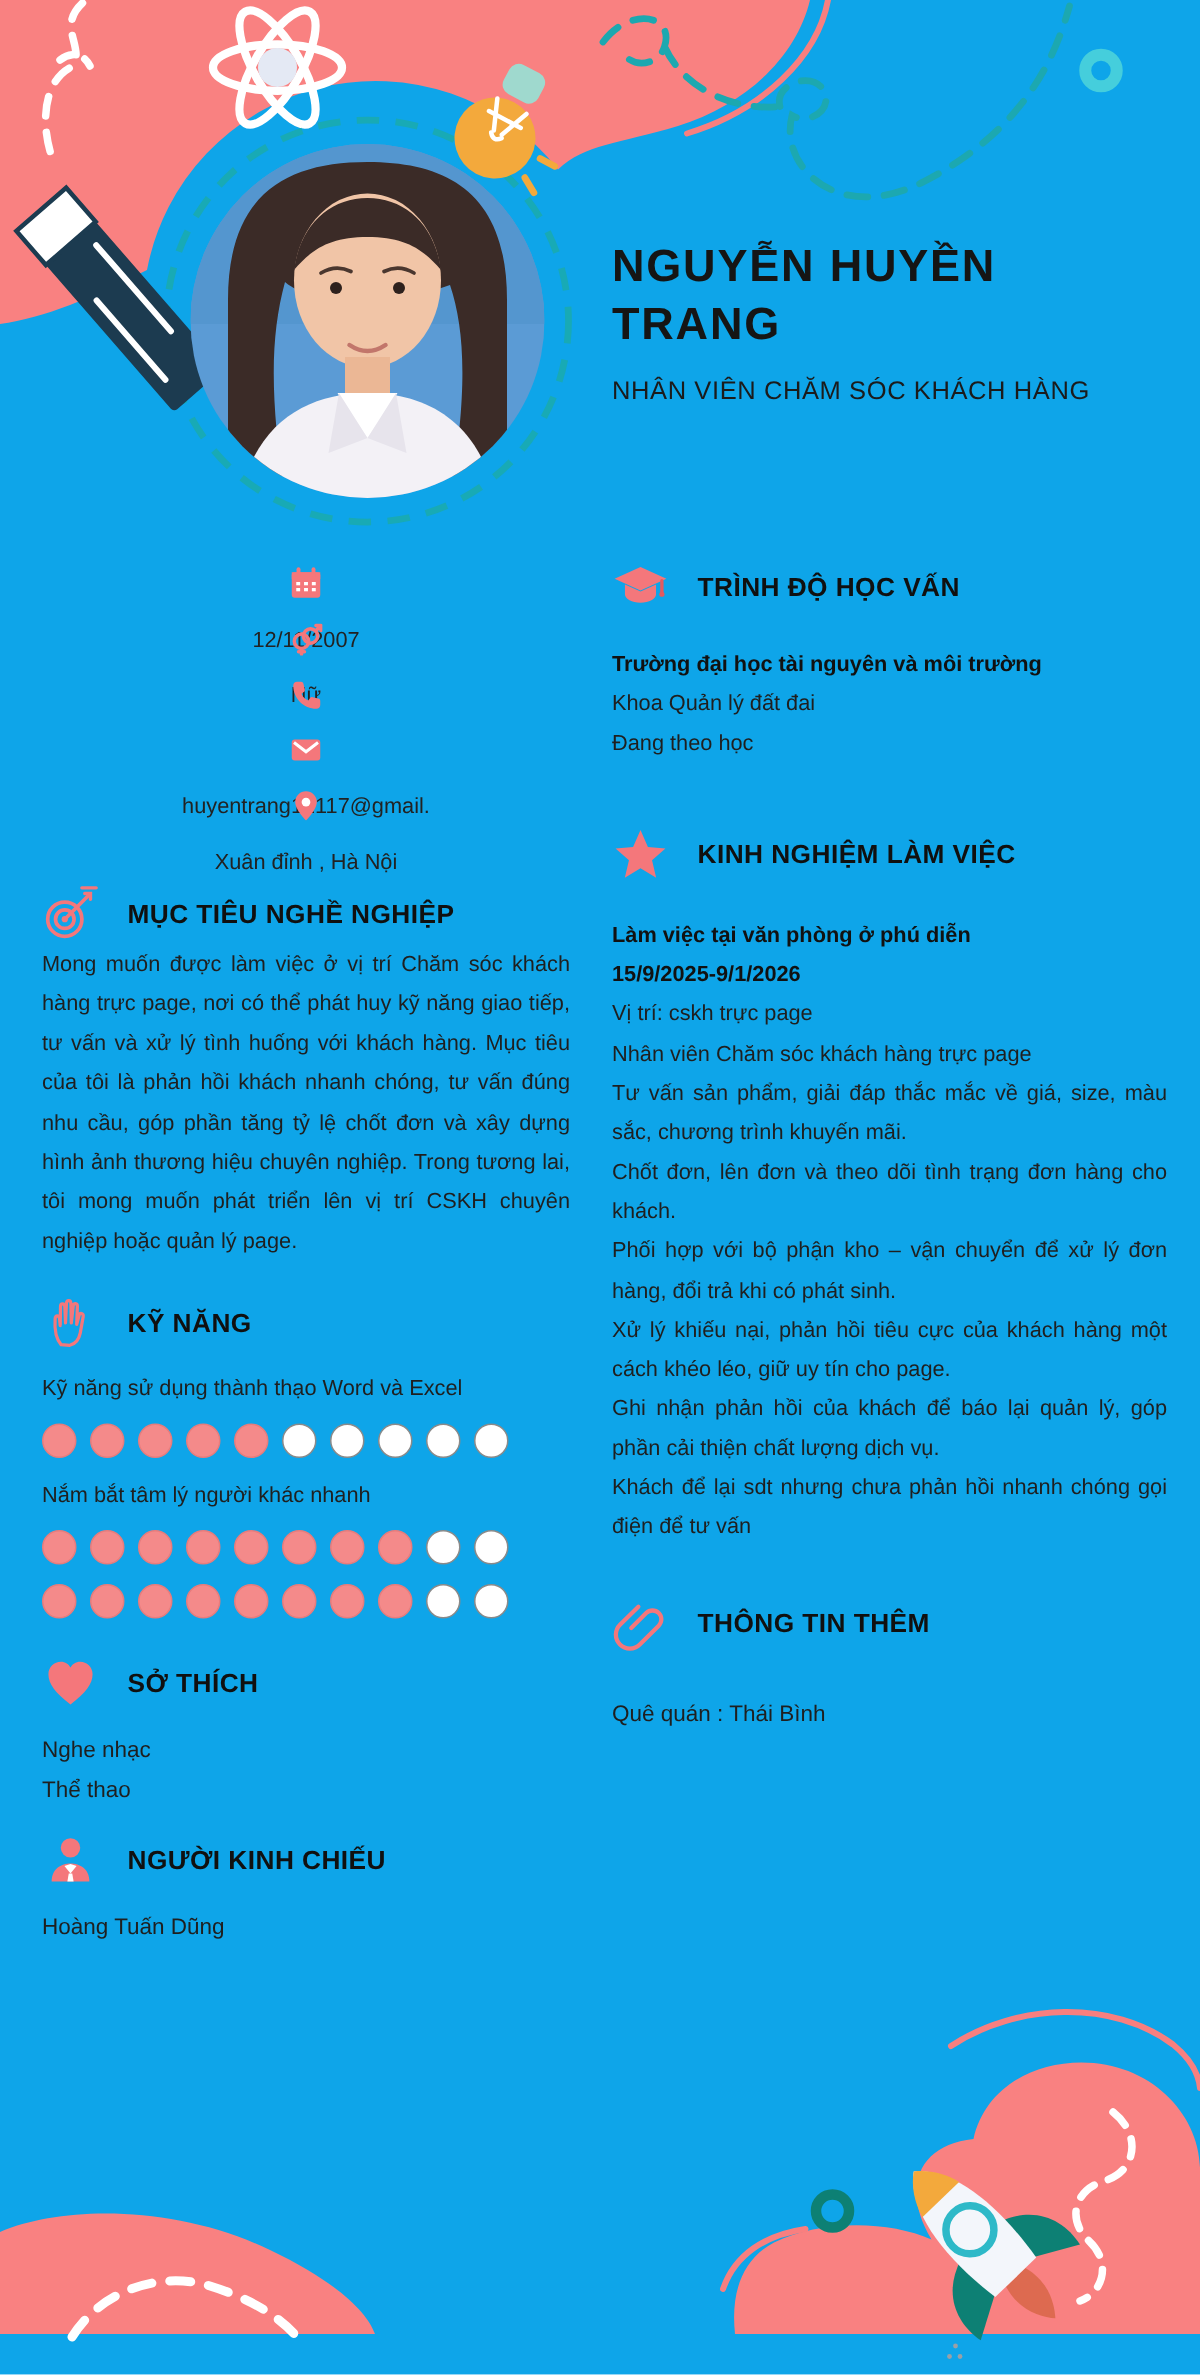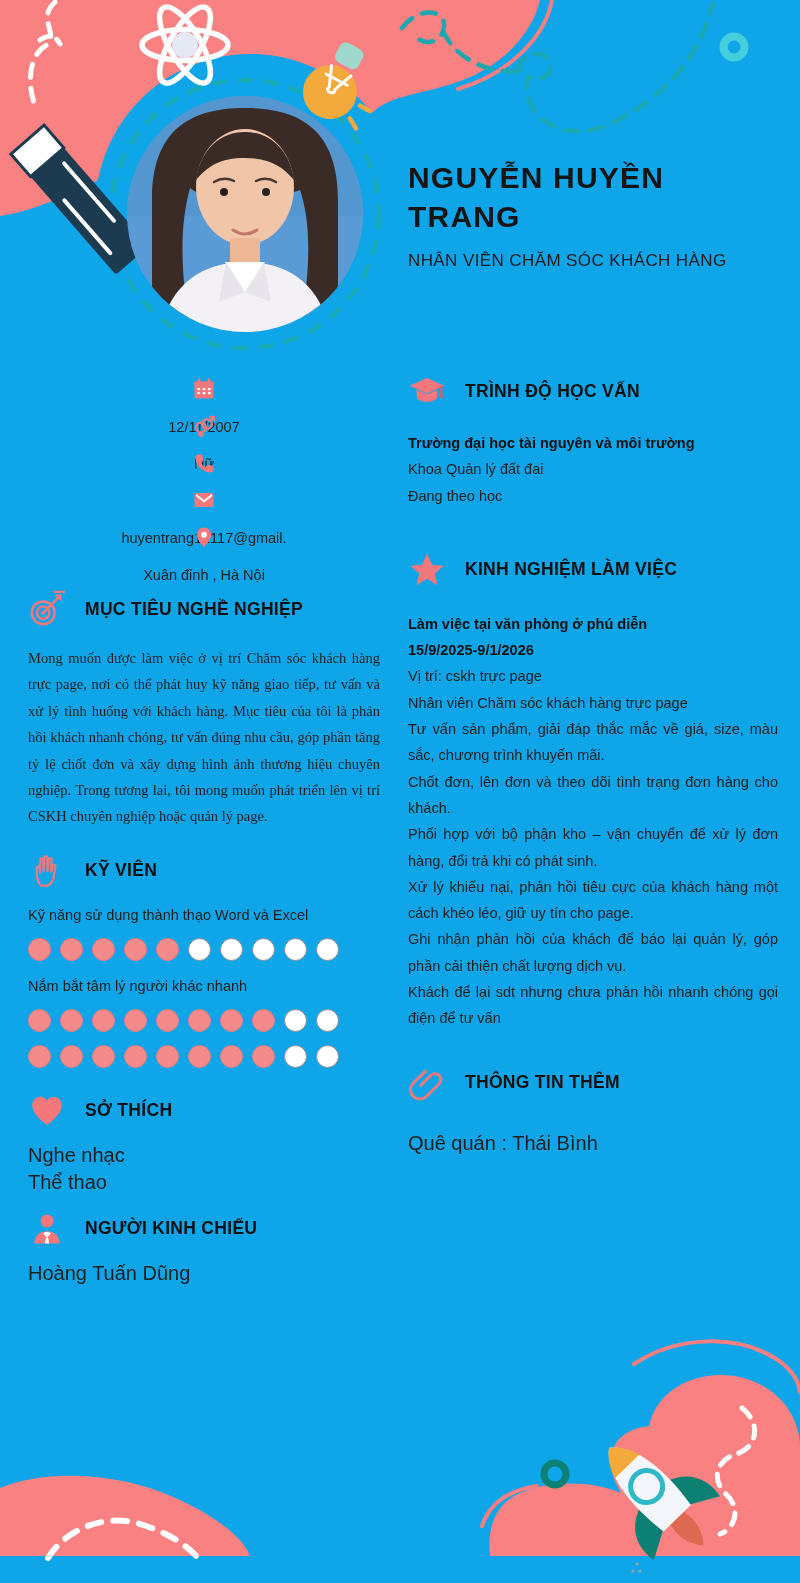--- a/index.html
+++ b/index.html
@@ -23,33 +23,33 @@
   .contact-row{display:flex;align-items:center;height:37px;gap:19px;flex-direction:column;}
   .contact-row .cicon{width:22px;height:22px;flex:0 0 22px;}
   .contact-row .ctext{font-size:14.5px;color:#222;}
 
   .section-header{display:flex;align-items:center;gap:19px;margin:0;}
   .icon-badge{width:38px;height:38px;flex:0 0 38px;display:flex;align-items:center;justify-content:center;}
   .section-title{margin:0;font-size:17.5px;font-weight:bold;color:#101010;letter-spacing:.3px;}
 
   .sec-objective .section-header{margin-top:27px;}
   .body-text{
-    margin:17px 0 0 0;font-size:14.5px;line-height:26.4px;color:#1f1f1f;text-align:justify;font-family:Liberation Serif, serif;
+    margin:2px 0 0 0;font-size:14.5px;line-height:26.4px;color:#1f1f1f;text-align:justify;
   }
   .sec-skills .section-header{margin-top:22px;}
   .skill-item{margin-top:13px;}
   .skill-label{font-size:14.5px;color:#1f1f1f;line-height:24px;}
   .dots{margin-top:11px;display:flex;gap:9px;}
   .dot{width:23px;height:23px;border-radius:50%;box-sizing:border-box;}
   .dot.filled{background:#F48A8A;border:1.5px solid #e87c7c;}
   .dot.empty{background:#ffffff;border:1.5px solid #8a8a8a;}
 
   .sec-hobbies .section-header{margin-top:24px;}
   .plain-lines{margin-top:12px;}
-  .plain-lines p{margin:0;font-size:20px;line-height:27px;color:#1f1f1f;}
+  .plain-lines p{margin:0;font-size:15px;line-height:27px;color:#1f1f1f;}
 
   .sec-reference .section-header{margin-top:14px;}
 
   .rline{margin:0;font-size:14.5px;line-height:26.3px;color:#1f1f1f;text-align:justify;}
   .rline.bold{font-weight:bold;color:#111;text-align:left;}
   .sec-education .edu-body{margin-top:20px;}
   .sec-experience .section-header{margin-top:42px;}
   .sec-experience .exp-body{margin-top:22px;}
   .sec-additional .section-header{margin-top:32px;}
   .sec-additional .plain-lines{margin-top:28px;}
@@ -207,21 +207,21 @@
       <p class="body-text">Mong muốn được làm việc ở vị trí Chăm sóc khách hàng trực page, nơi có thể phát huy kỹ năng giao tiếp, tư vấn và xử lý tình huống với khách hàng. Mục tiêu của tôi là phản hồi khách nhanh chóng, tư vấn đúng nhu cầu, góp phần tăng tỷ lệ chốt đơn và xây dựng hình ảnh thương hiệu chuyên nghiệp. Trong tương lai, tôi mong muốn phát triển lên vị trí CSKH chuyên nghiệp hoặc quản lý page.</p>
     </section>
 
     <section class="sec-skills">
       <div class="section-header">
         <span class="icon-badge">
           <svg viewBox="0 0 40 40" width="36" height="36">
             <path d="M13,36 C9.5,32 8,26 8.6,17 C8.8,14 11.6,14 11.9,17 L12.4,22 L12.6,8 C12.6,5.2 15.6,5.2 15.8,8 L16.3,20 L17,5.5 C17.2,2.7 20.2,2.7 20.3,5.5 L20.6,20 L22,7.5 C22.3,4.8 25.2,5 25.1,7.8 L24.6,21 L26.3,14.5 C27,12 29.8,12.7 29.4,15.3 L27.2,27.5 C26.2,32.5 23.5,35.5 19.5,36.5 Z" fill="none" stroke="#F4777B" stroke-width="2.4" stroke-linejoin="round"></path>
           </svg>
         </span>
-        <h2 class="section-title">KỸ VIÊN</h2>
+        <h2 class="section-title">KỸ NĂNG</h2>
       </div>
       <div id="skills-list">
           <div class="skill-item">
             <div class="skill-label">Kỹ năng sử dụng thành thạo Word và Excel</div>
             <div class="dots">
               <span class="dot filled"></span>
               <span class="dot filled"></span>
               <span class="dot filled"></span>
               <span class="dot filled"></span>
               <span class="dot filled"></span>

